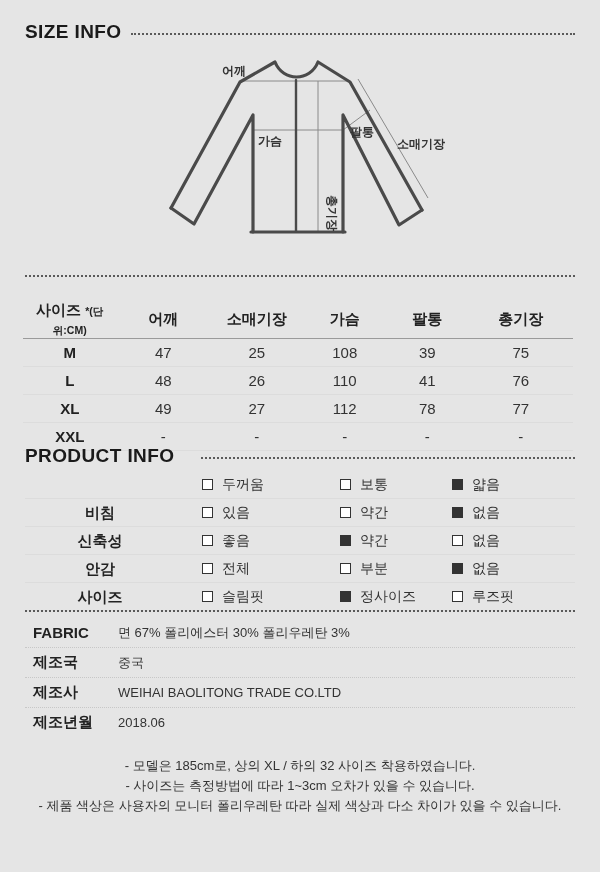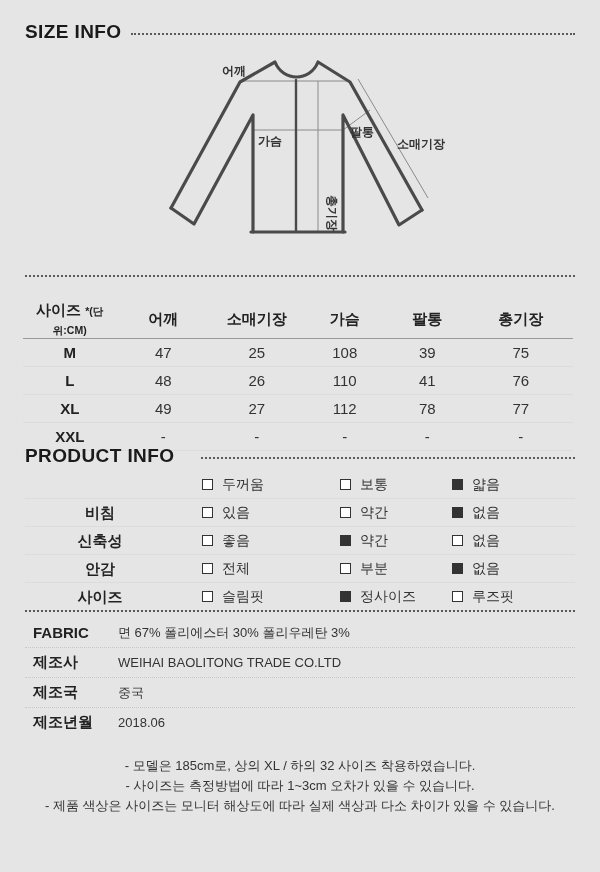--- a/index.html
+++ b/index.html
@@ -220,32 +220,32 @@
   </div>
 
   <div class="divider-dotted" style="top:610px;"></div>
 
   <div class="mf-table">
     <div class="mf-row">
       <span class="mf-label">FABRIC</span>
       <span class="mf-value">면 67% 폴리에스터 30% 폴리우레탄 3%</span>
     </div>
     <div class="mf-row">
+      <span class="mf-label">제조국</span>
+      <span class="mf-value">중국</span>
+    </div>
+    <div class="mf-row">
       <span class="mf-label">제조사</span>
       <span class="mf-value">WEIHAI BAOLITONG TRADE CO.LTD</span>
-    </div>
-    <div class="mf-row">
-      <span class="mf-label">제조국</span>
-      <span class="mf-value">중국</span>
     </div>
     <div class="mf-row">
       <span class="mf-label">제조년월</span>
       <span class="mf-value">2018.06</span>
     </div>
   </div>
 
   <div class="notes">
     <div>- 모델은 185cm로, 상의 XL / 하의 32 사이즈 착용하였습니다.</div>
     <div>- 사이즈는 측정방법에 따라 1~3cm 오차가 있을 수 있습니다.</div>
-    <div>- 제품 색상은 사이즈는 모니터 해상도에 따라 실제 색상과 다소 차이가 있을 수 있습니다.</div>
+    <div>- 제품 색상은 사용자의 모니터 폴리우레탄 따라 실제 색상과 다소 차이가 있을 수 있습니다.</div>
   </div>
 
 </div>
 
 </body></html>

